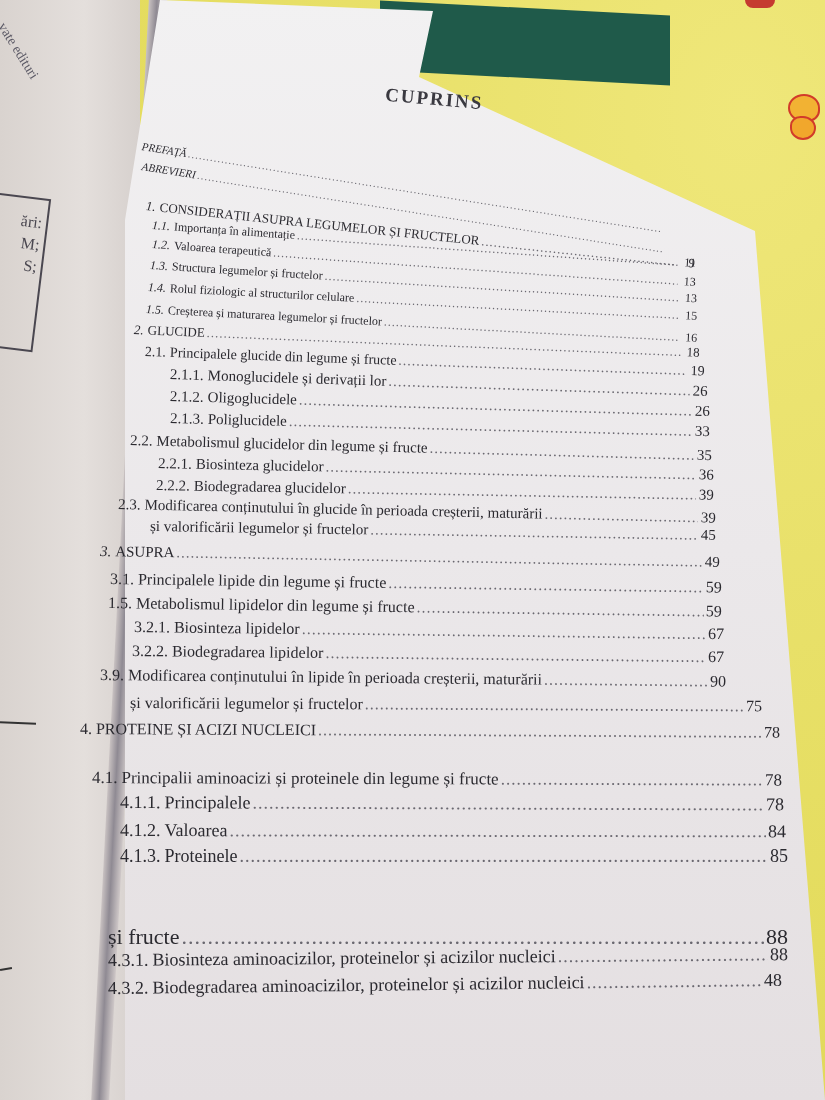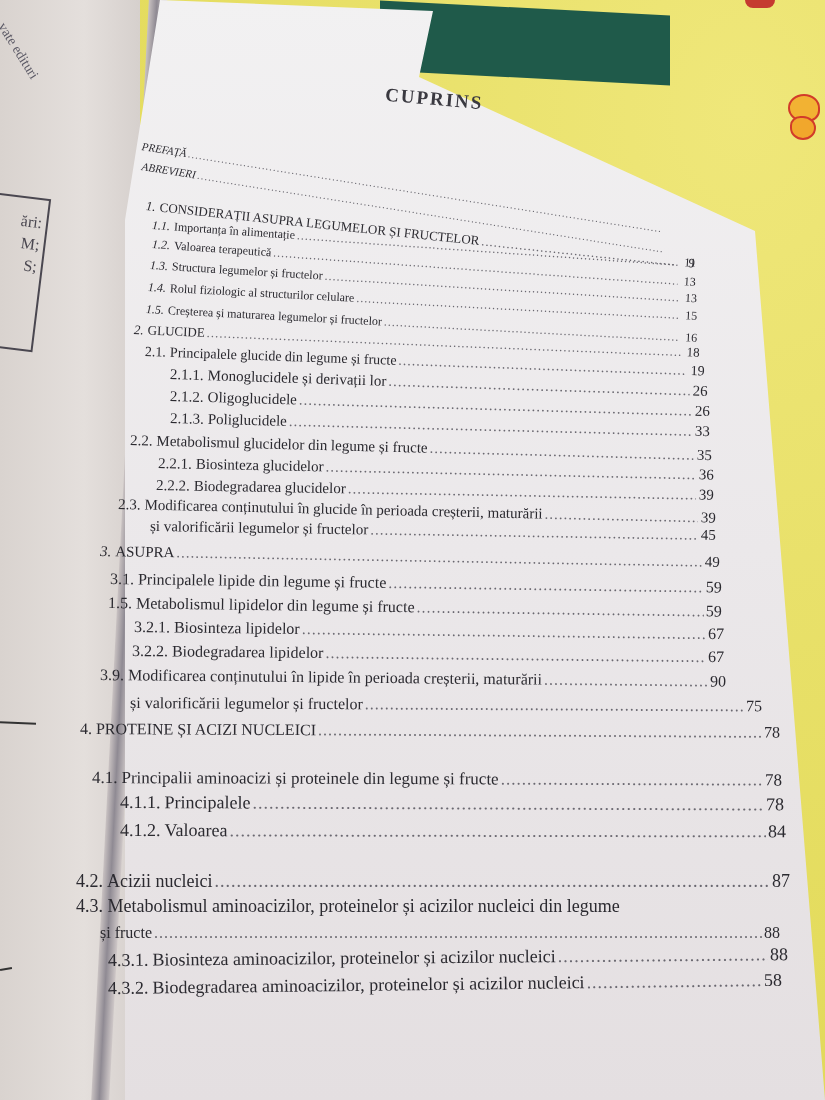--- a/index.html
+++ b/index.html
@@ -245,40 +245,36 @@
       <span class="label">Principalele</span>
       <span class="dots"></span>
       <span class="page">78</span>
   </div>
   <div class="entry" style="left:120px;top:820px;width:666px;font-size:18px;transform:rotate(0.1deg)">
     <span class="num">4.1.2.</span>
       <span class="label">Valoarea</span>
       <span class="dots"></span>
       <span class="page">84</span>
   </div>
-  <div class="entry" style="left:76px;top:871px;width:714px;font-size:18px">
-    <span class="num">4.2.</span>
-      <span class="label">Acizii nucleici</span>
-      <span class="dots"></span>
-      <span class="page">87</span>
-  </div>
-  <div class="cont" style="left:76px;top:896px;font-size:18px">
-    <span class="num">4.3.</span>
-    <span class="label">Metabolismul aminoacizilor, proteinelor și acizilor nucleici din legume</span>
-  </div>
-  <div class="entry" style="left:100px;top:924px;width:680px;font-size:16px">
+  <div class="entry" style="left:120px;top:846px;width:668px;font-size:18px">
+    <span class="num">4.1.3.</span>
+      <span class="label">Proteinele</span>
+      <span class="dots"></span>
+      <span class="page">85</span>
+  </div>
+  <div class="entry" style="left:108px;top:924px;width:680px;font-size:22px">
     <span class="label">și  fructe</span>
       <span class="dots"></span>
       <span class="page">88</span>
   </div>
   <div class="entry" style="left:108px;top:950px;width:680px;font-size:18px;transform:rotate(-0.5deg)">
     <span class="num">4.3.1.</span>
       <span class="label">Biosinteza aminoacizilor, proteinelor și acizilor nucleici</span>
       <span class="dots"></span>
       <span class="page">88</span>
   </div>
   <div class="entry" style="left:108px;top:978px;width:674px;font-size:18px;transform:rotate(-0.7deg)">
     <span class="num">4.3.2.</span>
       <span class="label">Biodegradarea aminoacizilor, proteinelor și acizilor nucleici</span>
       <span class="dots"></span>
-      <span class="page">58</span>
+      <span class="page">48</span>
   </div>
 </div>
 
 </body></html>

